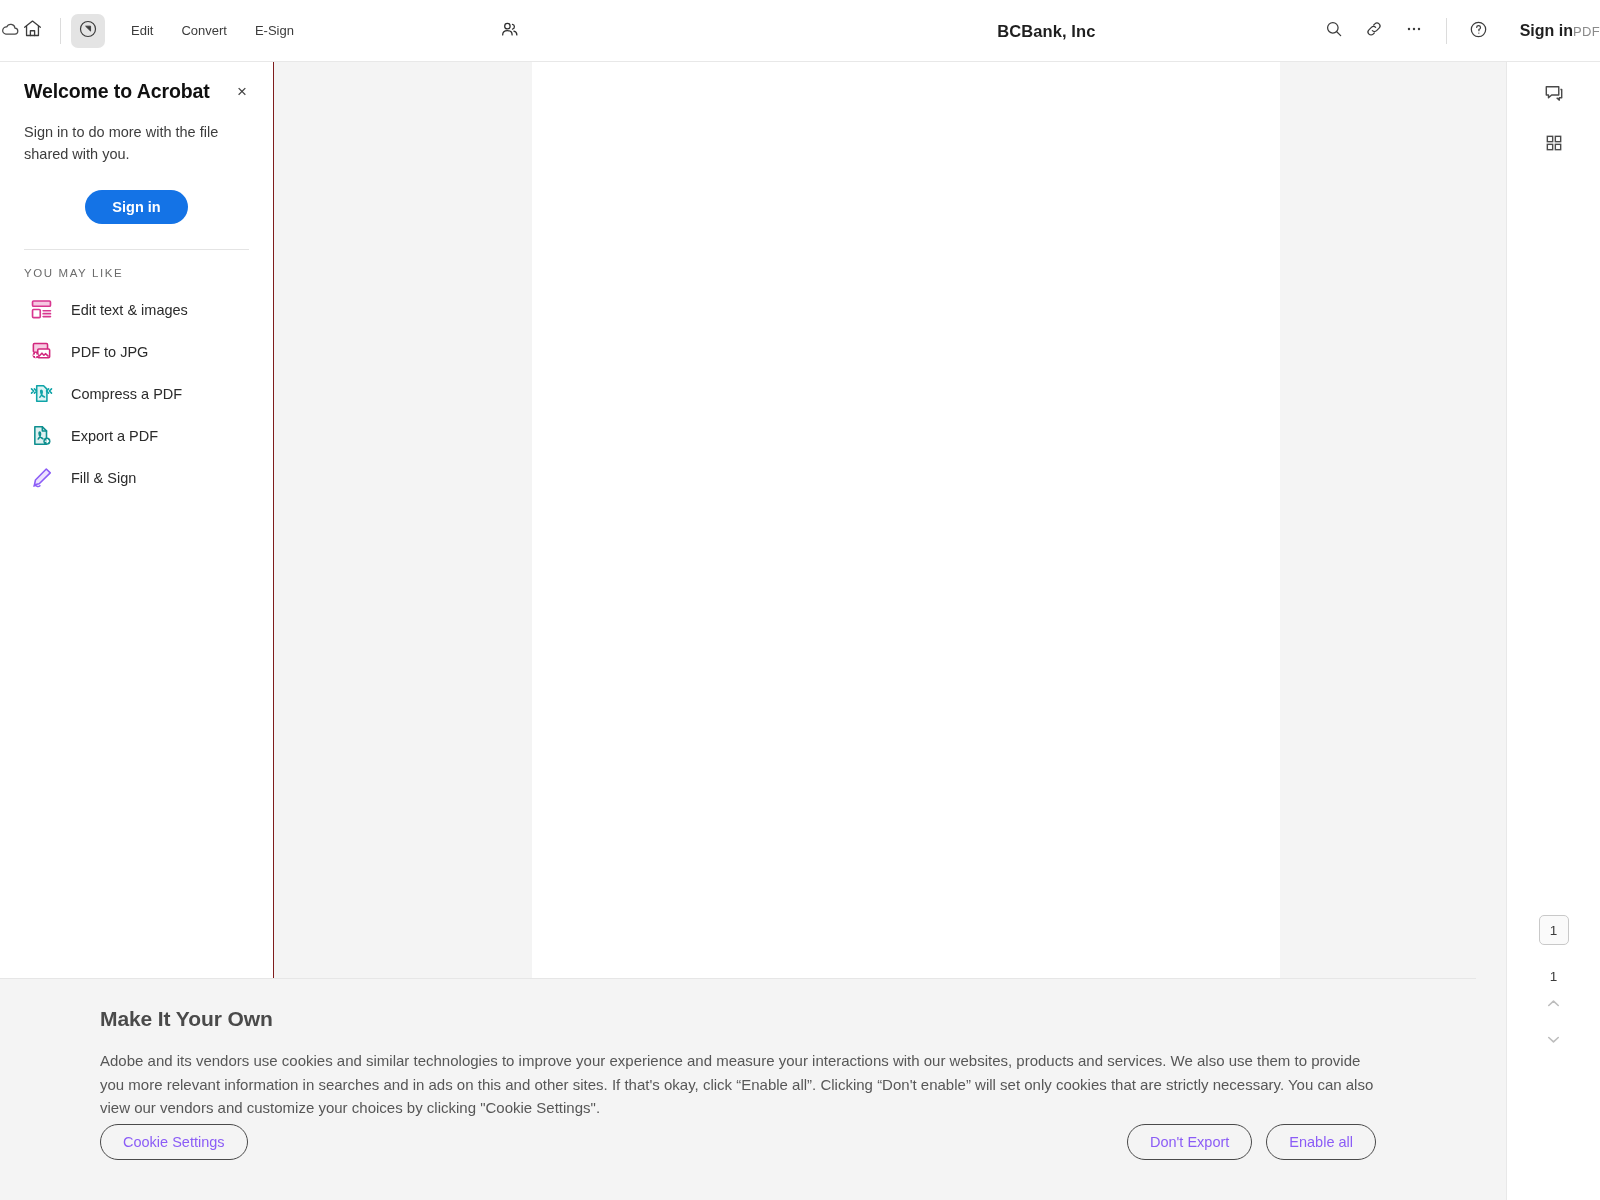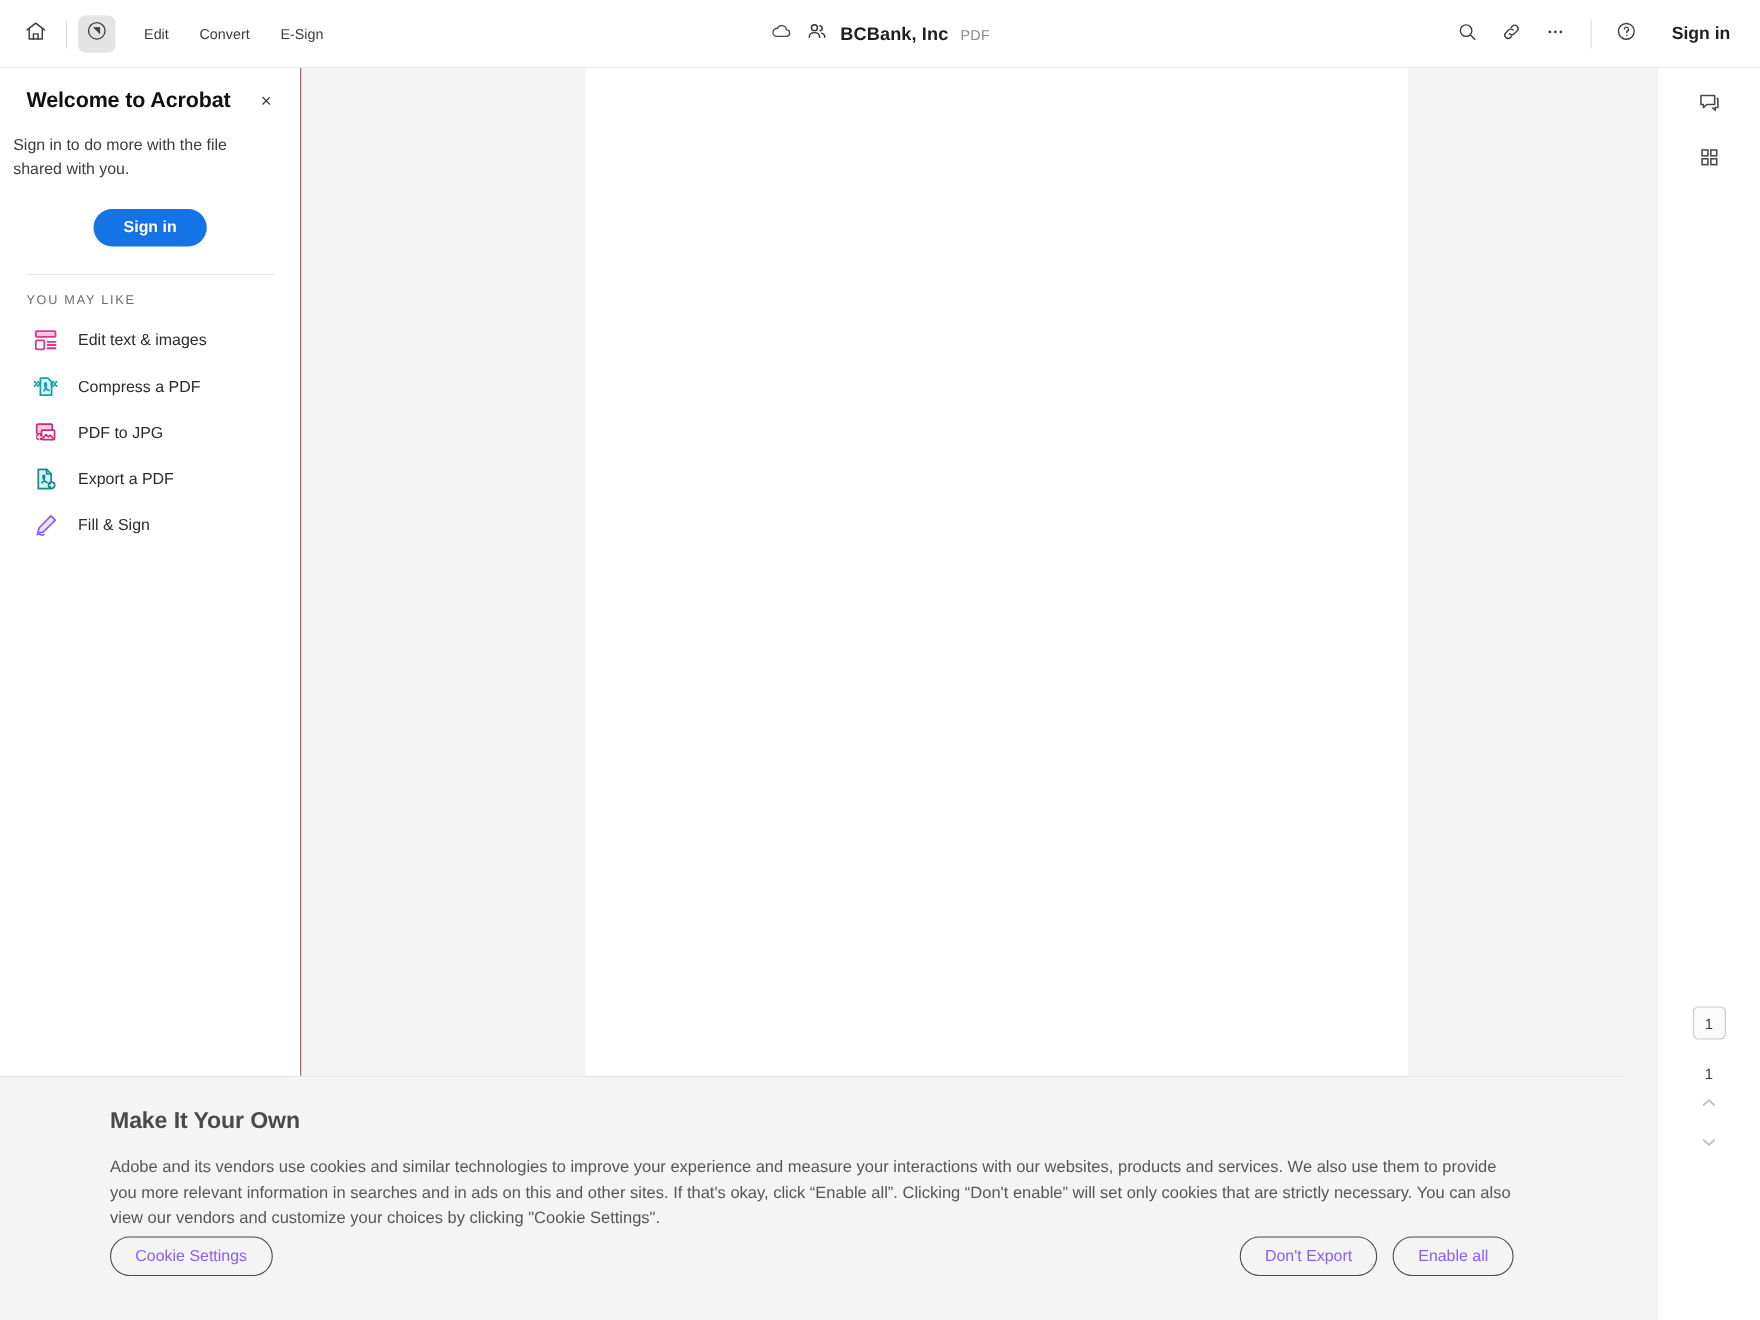--- a/index.html
+++ b/index.html
@@ -31,21 +31,21 @@
     display: flex; align-items: center; justify-content: center; cursor: pointer;
   }
   .tb-menu { display: flex; align-items: center; gap: 0; margin-left: 12px; }
   .tb-menu-item {
     font-size: 13px; color: #3c3c3c; padding: 7px 14px;
     border-radius: 5px; cursor: pointer; white-space: nowrap;
   }
 
   .tb-center {
     position: absolute; left: 0; right: 0; top: 0; height: 62px;
-    display: flex; align-items: center; justify-content: center;
+    display: flex; align-items: center; justify-content: space-between;
     gap: 11px; pointer-events: none;
   }
   .doc-title { font-size: 16.5px; font-weight: 700; color: #1f1f1f; letter-spacing: .1px; }
   .doc-kind { font-size: 13px; color: #8a8a8a; letter-spacing: .3px; }
 
   .tb-right {
     position: absolute; right: 14px; top: 0; height: 62px;
     display: flex; align-items: center; gap: 4px;
   }
   .signin-link {
@@ -64,21 +64,21 @@
   .lp-head {
     display: flex; align-items: flex-start; justify-content: space-between;
     padding: 18px 20px 0 24px;
   }
   .lp-title { font-size: 19.5px; font-weight: 700; color: #101010; letter-spacing: -.1px; }
   .lp-close {
     width: 22px; height: 22px; display: flex; align-items: center; justify-content: center;
     cursor: pointer; color: #444; font-size: 17px; line-height: 1; border-radius: 4px;
   }
   .lp-desc {
-    padding: 19px 30px 0 12px; font-size: 14.5px; color: #3d3d3d; line-height: 1.5;
+    padding: 19px 30px 0 24px; font-size: 14.5px; color: #3d3d3d; line-height: 1.5;
   }
   .lp-signin-wrap { display: flex; justify-content: center; padding: 24px 0 0 0; }
   .lp-signin {
     background: #1473e6; color: #fff; border: none;
     font-family: "Liberation Sans", sans-serif;
     font-size: 14.5px; font-weight: 700;
     padding: 9px 27px; border-radius: 18px; cursor: pointer;
   }
   .lp-sep { height: 1px; background: #e4e4e4; margin: 25px 24px 0 24px; }
   .lp-section-label {
@@ -277,41 +277,41 @@
           <rect x="3.4" y="3.8" width="17.2" height="5.1" rx="1" fill="#f6c9e2"></rect>
           <rect x="3.4" y="12" width="7.4" height="7.8" rx="1"></rect>
           <path d="M13.6 13.2h7M13.6 16h7M13.6 18.8h7" stroke-linecap="round"></path>
         </svg>
       </span>
       <span class="lp-item-label">Edit text &amp; images</span>
     </div>
 
     <div class="lp-item">
       <span class="lp-item-icon">
-        <svg width="25" height="25" viewBox="0 0 24 24" fill="none" stroke="#0fa4a8" stroke-width="1.5" stroke-linecap="round" stroke-linejoin="round">
-          <path d="M7.4 4.6h6.6l3.2 3.2v11.6H7.4z" fill="#dff4f4"></path>
-          <path d="M10.4 15.6c1.6-1.4 2.3-3.2 2.3-5 0-1.1-.3-1.8-.8-1.8s-.7.6-.6 1.6c.3 2.3 2.1 4.4 3.6 4.9"></path>
-          <path d="M2.4 7.6 4.4 9.6 2.4 11.6M5.2 7.6l2 2-2 2"></path>
-          <path d="M21.6 7.6 19.6 9.6l2 2M18.8 7.6l-2 2 2 2"></path>
-        </svg>
-      </span>
-      <span class="lp-item-label">Compress a PDF</span>
-    </div>
-
-    <div class="lp-item">
-      <span class="lp-item-icon">
         <svg width="25" height="25" viewBox="0 0 24 24" fill="none" stroke="#d2277d" stroke-width="1.5" stroke-linejoin="round">
           <rect x="4.2" y="4.4" width="13.6" height="8.4" rx="1" fill="#f7cde3"></rect>
           <rect x="8.4" y="9.6" width="11.4" height="8.4" rx="1" fill="#ffffff"></rect>
           <path d="M9.8 16.4l2.6-2.8 1.9 2 1.5-1.5 2.6 2.3" stroke-linecap="round"></path>
           <circle cx="6.4" cy="15.6" r="2.9" fill="#d2277d" stroke="none"></circle>
           <path d="M6.4 13.9v3.4M4.7 15.6h3.4" stroke="#ffffff" stroke-width="1.3" stroke-linecap="round"></path>
         </svg>
       </span>
       <span class="lp-item-label">PDF to JPG</span>
+    </div>
+
+    <div class="lp-item">
+      <span class="lp-item-icon">
+        <svg width="25" height="25" viewBox="0 0 24 24" fill="none" stroke="#0fa4a8" stroke-width="1.5" stroke-linecap="round" stroke-linejoin="round">
+          <path d="M7.4 4.6h6.6l3.2 3.2v11.6H7.4z" fill="#dff4f4"></path>
+          <path d="M10.4 15.6c1.6-1.4 2.3-3.2 2.3-5 0-1.1-.3-1.8-.8-1.8s-.7.6-.6 1.6c.3 2.3 2.1 4.4 3.6 4.9"></path>
+          <path d="M2.4 7.6 4.4 9.6 2.4 11.6M5.2 7.6l2 2-2 2"></path>
+          <path d="M21.6 7.6 19.6 9.6l2 2M18.8 7.6l-2 2 2 2"></path>
+        </svg>
+      </span>
+      <span class="lp-item-label">Compress a PDF</span>
     </div>
 
     <div class="lp-item">
       <span class="lp-item-icon">
         <svg width="25" height="25" viewBox="0 0 24 24" fill="none" stroke="#0e8f8f" stroke-width="1.5" stroke-linecap="round" stroke-linejoin="round">
           <path d="M5.6 3.6h7.2l4 4v12.8H5.6z" fill="#dff0f0"></path>
           <path d="M12.8 3.6v4h4"></path>
           <path d="M8.8 15.4c1.6-1.4 2.3-3.1 2.3-4.9 0-1.1-.3-1.8-.8-1.8s-.7.6-.6 1.6c.3 2.2 2.1 4.3 3.6 4.8"></path>
           <circle cx="17.2" cy="17.4" r="3.4" fill="#0e8f8f" stroke="none"></circle>
           <path d="M15.7 17.4h3M17.3 15.9l1.5 1.5-1.5 1.5" stroke="#ffffff" stroke-width="1.2"></path>

